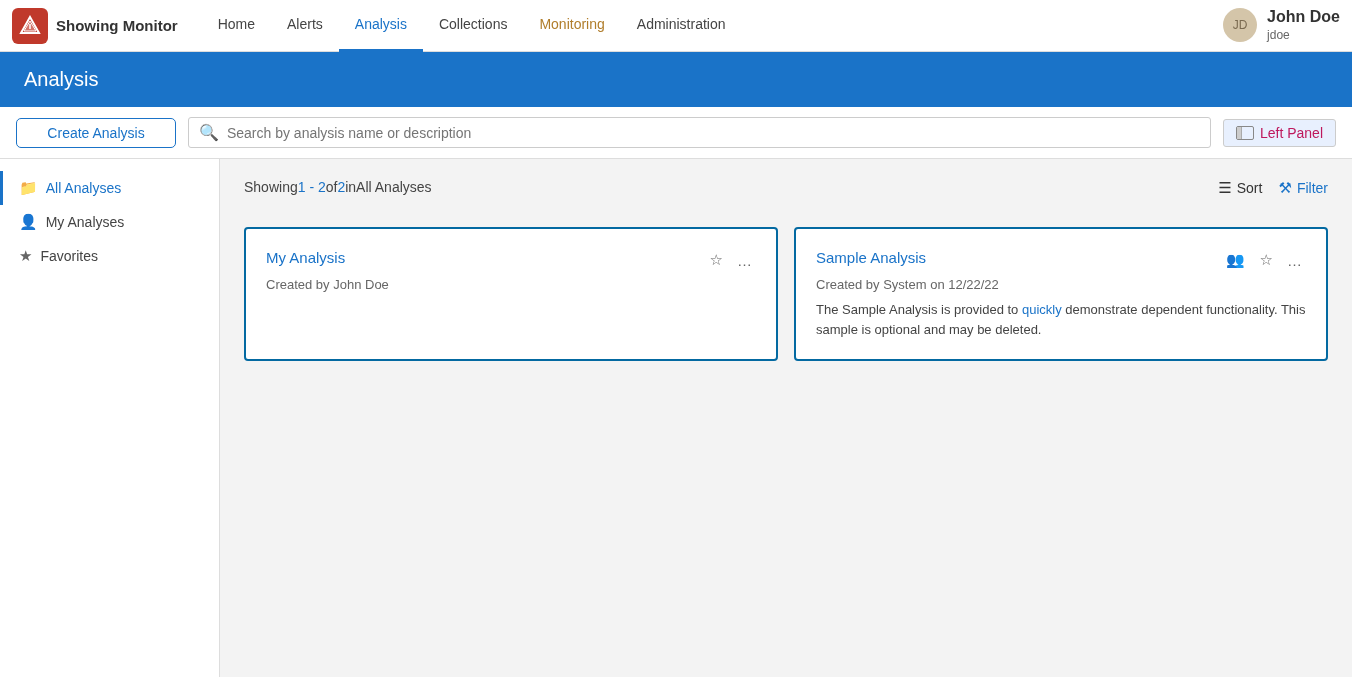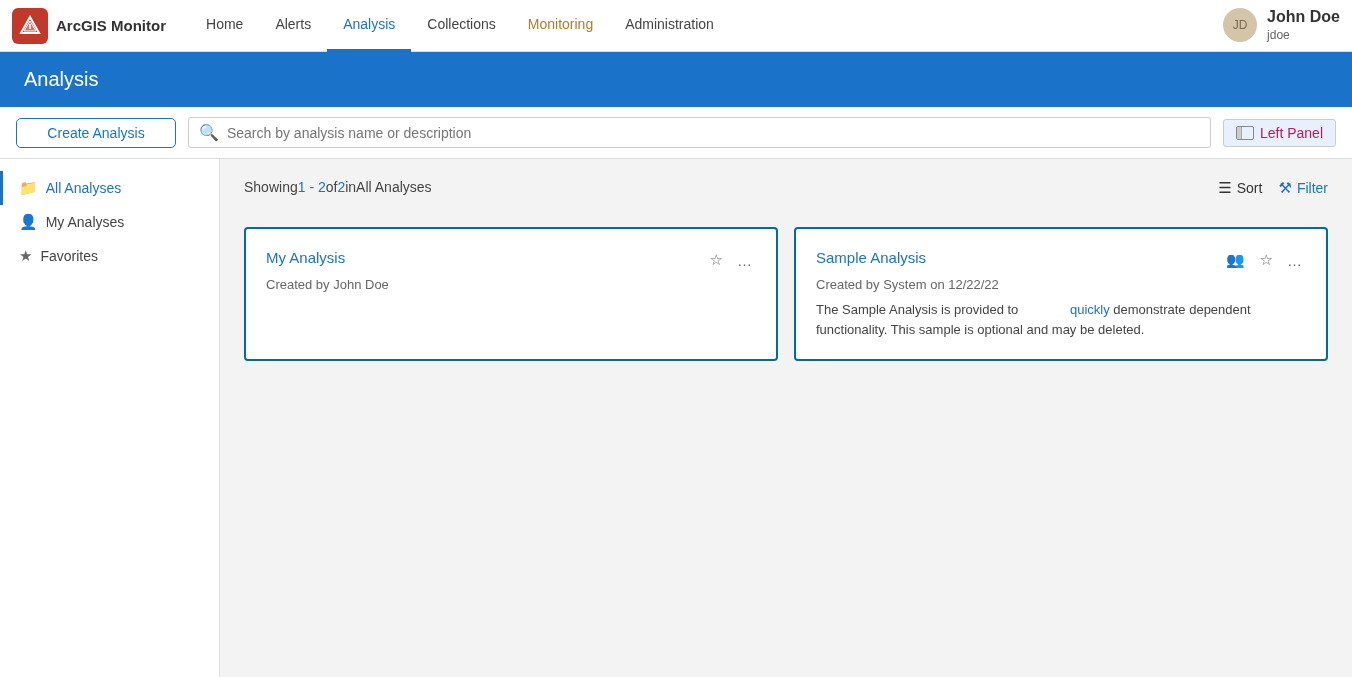--- a/index.html
+++ b/index.html
@@ -248,21 +248,21 @@
     .card-meta {
       font-size: 13px;
       color: #666;
     }
     .card-description {
       font-size: 13px;
       color: #444;
       margin-top: 8px;
       line-height: 1.5;
     }
-    .card-description .highlight { color: #1a73c8; margin-left: 48px; }
+    .card-description .highlight { color: #1a73c8; }
     .icon-btn {
       background: none;
       border: none;
       cursor: pointer;
       color: #666;
       font-size: 15px;
       padding: 2px 4px;
       border-radius: 3px;
     }
   </style>
@@ -271,21 +271,21 @@
 
 <nav class="top-nav">
   <a class="app-logo">
     <div class="logo-icon">
       <svg viewBox="0 0 22 22" fill="none" xmlns="http://www.w3.org/2000/svg">
         <polygon points="11,2 20,18 2,18" fill="none" stroke="#fff" stroke-width="2"></polygon>
         <polygon points="11,6 17,16 5,16" fill="#fff" fill-opacity="0.3" stroke="#fff" stroke-width="1"></polygon>
         <line x1="11" y1="9" x2="11" y2="14" stroke="#fff" stroke-width="1.5"></line>
       </svg>
     </div>
-    <span class="app-name">ArcGIS Monitor</span>
+    <span class="app-name">Showing Monitor</span>
   </a>
   <div class="nav-links">
     <a class="nav-link">Home</a>
     <a class="nav-link">Alerts</a>
     <a class="nav-link active">Analysis</a>
     <a class="nav-link">Collections</a>
     <a class="nav-link monitoring">Monitoring</a>
     <a class="nav-link">Administration</a>
   </div>
   <div class="user-area">

